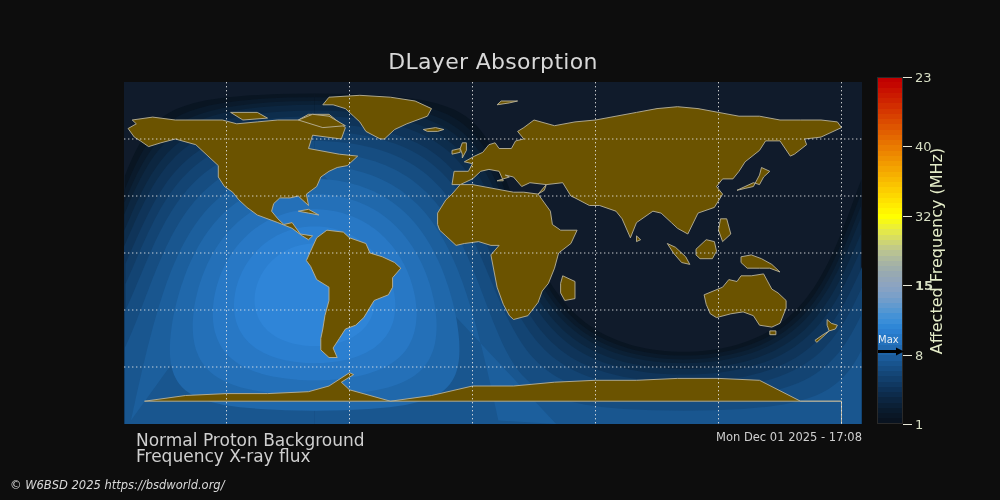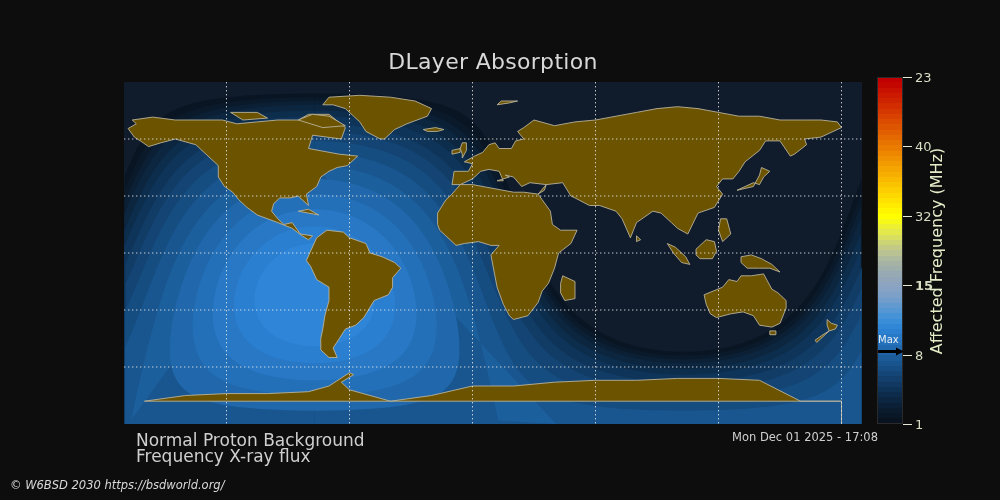--- a/index.html
+++ b/index.html
@@ -36,21 +36,21 @@
   
   #maxmark{position:absolute;left:877px;top:332px;width:30px;height:22px;}
   #maxmark .mlab{position:absolute;left:1px;top:0;color:#e8eef4;font-size:10px;
         line-height:10px;}
   #maxmark .marrow{position:absolute;left:1px;top:12px;width:26px;height:9px;}
 
   
   .note{position:absolute;left:136px;color:#cfcfcf;font-size:17px;}
   #note1{top:430px;}
   #note2{top:446px;}
-  #stamp{position:absolute;left:16px;top:430px;width:862px;text-align:right;
+  #stamp{position:absolute;left:0;top:430px;width:862px;text-align:right;
          color:#cfcfcf;font-size:11.5px;}
   #copy{position:absolute;left:10px;top:478px;color:#d9d9d9;font-size:11.5px;
         font-style:italic;}
 </style>
 </head>
 <body>
 
 <div id="page">
 
   <div id="title">DLayer Absorption</div>
@@ -404,15 +404,15 @@
     <div class="mlab">Max</div>
     <svg class="marrow" viewBox="0 0 26 9">
       <line x1="0" y1="4.5" x2="20" y2="4.5" stroke="#000" stroke-width="3"></line>
       <polygon points="18,0.5 26,4.5 18,8.5" fill="#000"></polygon>
     </svg>
   </div>
 
   <div class="note" id="note1">Normal Proton Background</div>
   <div class="note" id="note2">Frequency X-ray flux</div>
   <div id="stamp">Mon Dec 01 2025 - 17:08</div>
-  <div id="copy">© W6BSD 2030 https://bsdworld.org/</div>
+  <div id="copy">© W6BSD 2025 https://bsdworld.org/</div>
 
 </div>
 
 </body></html>

